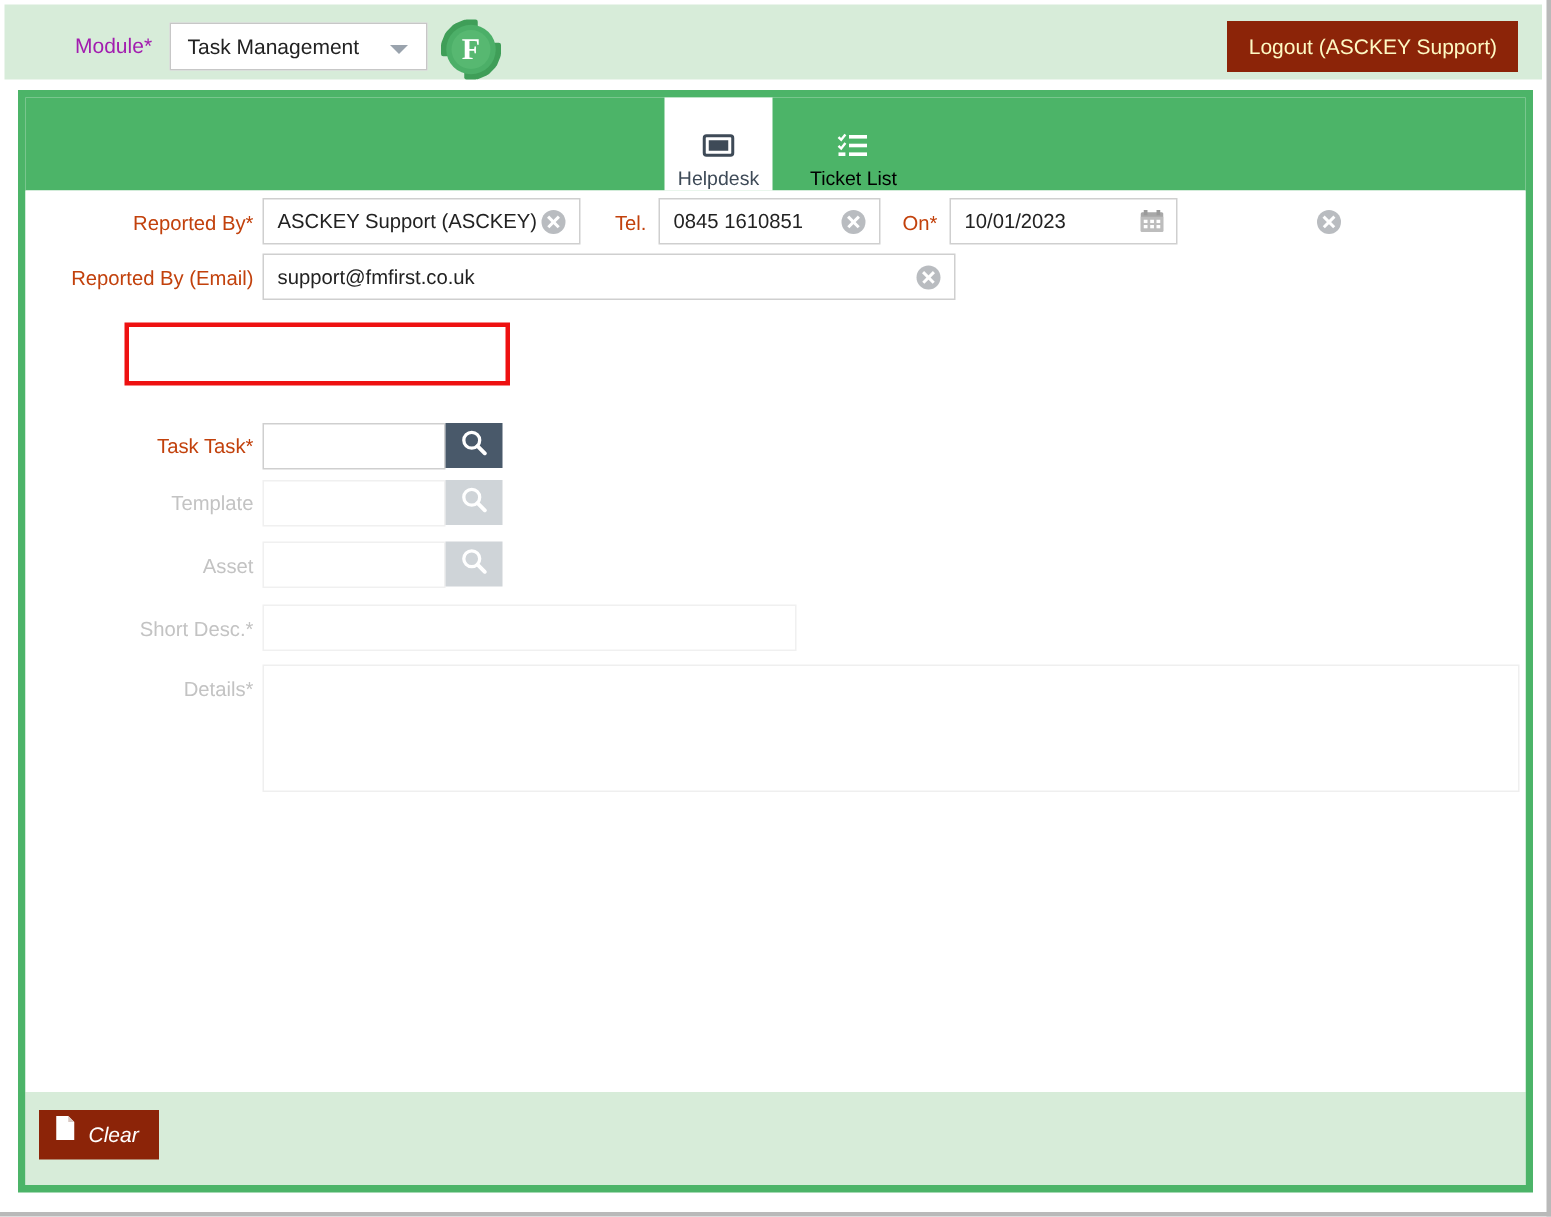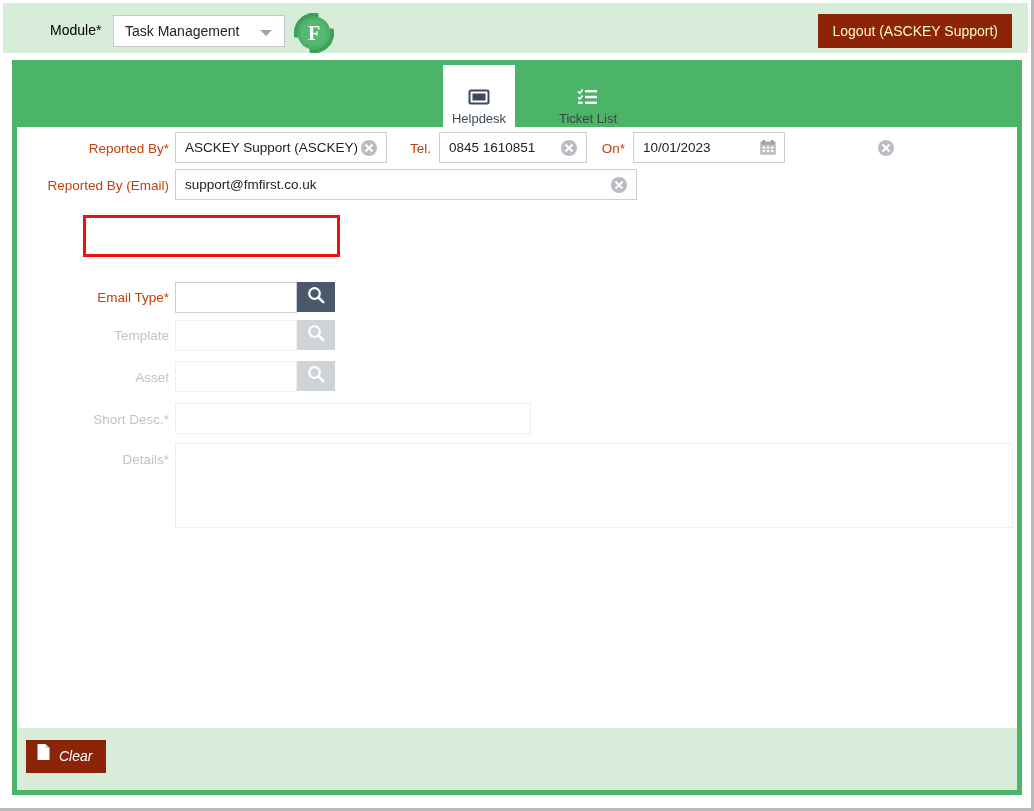--- a/index.html
+++ b/index.html
@@ -25,21 +25,21 @@
   #module-bar {
     position: absolute;
     left: 3px; top: 3px;
     width: 1025px; height: 50px;
     background: #d7ecd9;
   }
   #module-label {
     position: absolute;
     left: 47px; top: 19px;
     font-size: 14px;
-    color: #000000;
+    color: #a21caf;
   }
   #module-select {
     position: absolute;
     left: 110px; top: 12px;
     width: 172px; height: 32px;
     background: #ffffff;
     border: 1px solid #c7c7c7;
     cursor: pointer;
   }
   #module-select .sel-value {
@@ -105,24 +105,24 @@
     font-size: 13px;
     margin-top: 3px;
   }
   #tab-helpdesk {
     left: 426px;
     width: 72px;
     background: #ffffff;
     color: #3e4a57;
   }
   #tab-ticketlist {
-    left: 526px;
+    left: 507px;
     width: 90px;
     background: transparent;
-    color: #404040;
+    color: #000000;
     text-align: center;
   }
   .tab-icon { display: block; height: 20px; line-height: 20px; }
 
   
   #form-area {
     position: absolute;
     left: 0; top: 62px;
     width: 1000px; height: 601px;
     background: #ffffff;
@@ -331,21 +331,21 @@
 
       <span class="clear-x" style="left:861px; top:13px;"></span>
 
       <span class="field-label" style="left:22px; top:51px; width:130px;">Reported By (Email)</span>
 
       <div class="txt-input" style="left:158px; top:42px; width:462px; height:31px;">
         <span>support@fmfirst.co.uk</span>
       </div>
       <span class="clear-x" style="left:594px; top:50px;"></span>
 
-      <span class="field-label" style="left:76px; top:163px; width:76px;">Email Type*</span>
+      <span class="field-label" style="left:76px; top:163px; width:76px;">Task Task*</span>
 
       <div class="txt-input" style="left:158px; top:155px; width:122px; height:31px;">
         <span></span>
       </div>
       <div class="search-btn active" style="left:280px; top:155px;">
         <span>
           <svg width="18" height="18" viewBox="0 0 18 18">
             <circle cx="7.5" cy="7.5" r="5.3" fill="none" stroke="#ffffff" stroke-width="2.2"></circle>
             <line x1="11.4" y1="11.4" x2="16.2" y2="16.2" stroke="#ffffff" stroke-width="2.6" stroke-linecap="round"></line>
           </svg>

